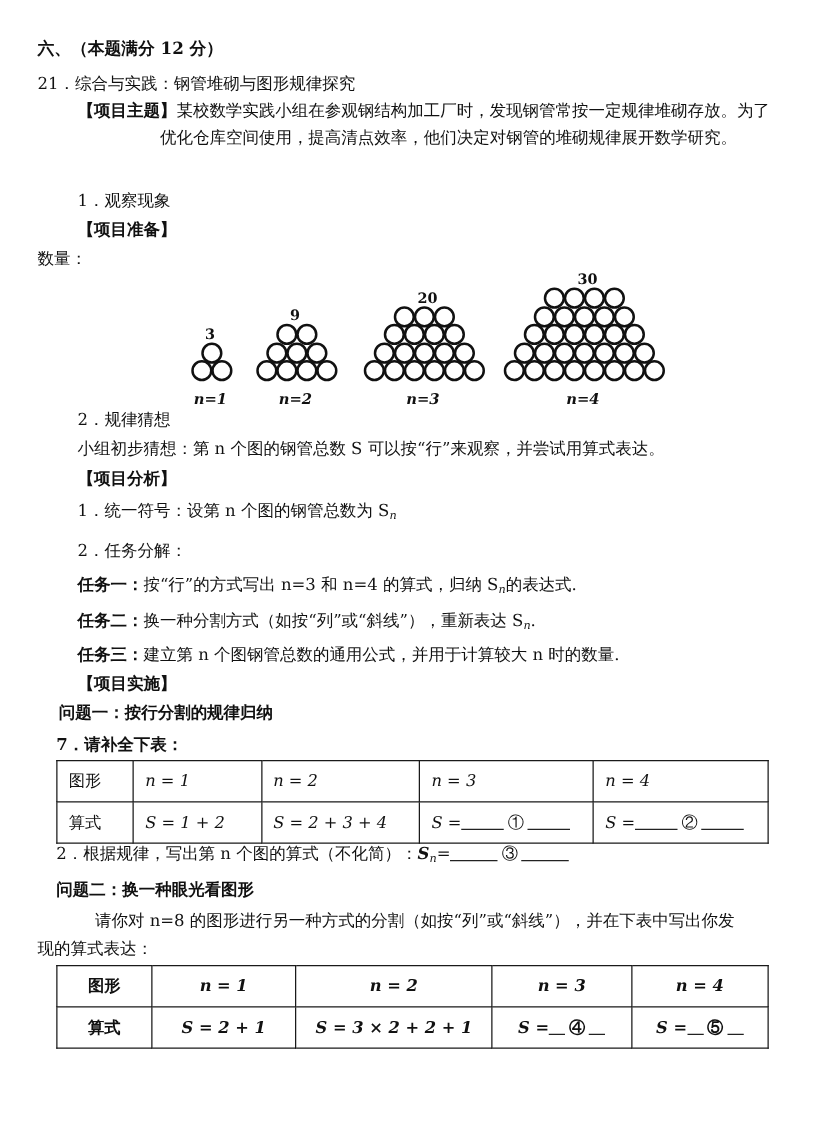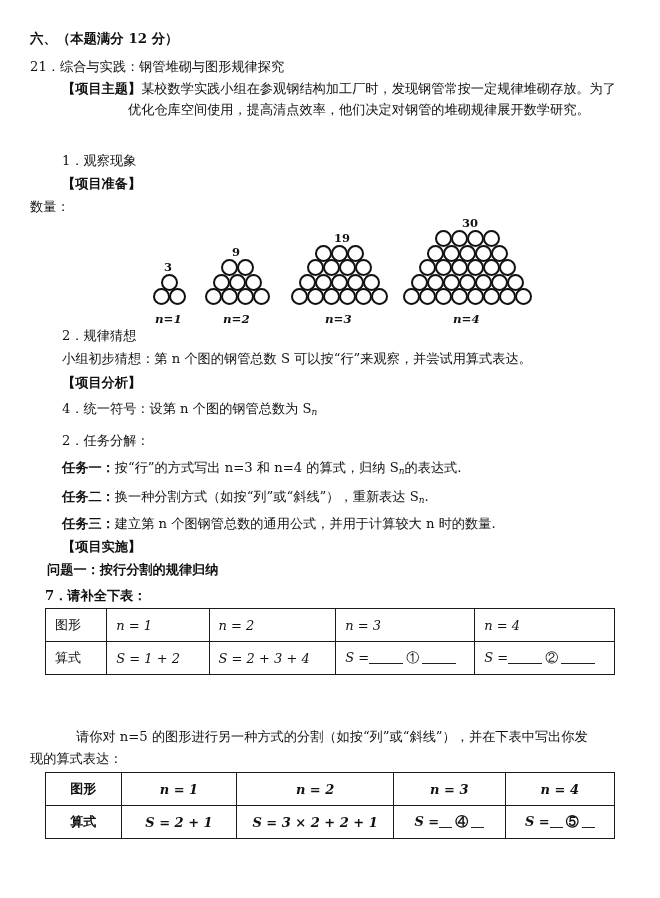--- a/index.html
+++ b/index.html
@@ -225,21 +225,21 @@
           </div>
           <div class="srow" style="height: 14.6px;">
             <div class="ball"></div>
             <div class="ball"></div>
             <div class="ball"></div>
             <div class="ball"></div>
             <div class="ball"></div>
             <div class="ball"></div>
           </div>
         </div>
-        <div class="stack-total" style="left: 44.6px; top: -14px;">19</div>
+        <div class="stack-total" style="left: 44.6px; top: -14px;">20</div>
         <div class="stack-label" style="left: 35.6px; bottom: -20px;">n=3</div>
       </div>
       <div class="stack" style="width: 133.6px; left: 401.2px;">
         <div class="rows" style="height: 76px;">
           <div class="srow" style="height: 14.6px;">
             <div class="ball"></div>
             <div class="ball"></div>
             <div class="ball"></div>
             <div class="ball"></div>
           </div>
@@ -281,21 +281,21 @@
         <div class="stack-total" style="left: 60.8px; top: -14px;">30</div>
         <div class="stack-label" style="left: 51.8px; bottom: -20px;">n=4</div>
       </div>
     </div>
 
   <div class="blk" style="left:62px; top:327px;">2．规律猜想</div>
   <div class="blk" style="left:62px; top:350px;">小组初步猜想：第 n 个图的钢管总数 S 可以按“行”来观察，并尝试用算式表达。</div>
   <div class="blk bold" style="left:62px; top:374px;">【项目分析】</div>
 
   <div class="blk" style="left:62px; top:400px;">
-    <span>4．统一符号：设第 n 个图的钢管总数为 S</span><sub class="sn">n</sub>
+    <span>1．统一符号：设第 n 个图的钢管总数为 S</span><sub class="sn">n</sub>
   </div>
 
   <div class="blk" style="left:62px; top:432px;text-align:center;">2．任务分解：</div>
 
   <div class="blk" style="left:62px; top:459px;">
     <span class="bold">任务一：</span><span>按“行”的方式写出 n=3 和 n=4 的算式，归纳 S</span><sub class="sn">n</sub><span>的表达式.</span>
   </div>
 
   <div class="blk" style="left:62px; top:515px;">
     <span class="bold">任务三：</span><span>建立第 n 个图钢管总数的通用公式，并用于计算较大 n 时的数量.</span>
@@ -329,23 +329,29 @@
         <td class="c3">
           <span class="mi">S</span>&nbsp;=<span class="blank"></span><span class="circnum">①</span><span class="blank"></span>
         </td>
         <td class="c4">
           <span class="mi">S</span>&nbsp;=<span class="blank"></span><span class="circnum">②</span><span class="blank"></span>
         </td>
       </tr>
     </tbody>
   </table>
 
-
-
-  <div class="blk" style="left:76px; top:728px;">请你对 n=5 的图形进行另一种方式的分割（如按“列”或“斜线”），并在下表中写出你发</div>
+  <div class="blk" style="left:45px; top:674px;">
+    <span>2．根据规律，写出第 n 个图的算式（不化简）：</span><span class="mb">S</span><sub class="sn">n</sub><span>=</span><span class="fillline"></span><span class="circnum">③</span><span class="fillline lg"></span>
+  </div>
+
+  <div class="blk" style="left:45px; top:703px;">
+    <span class="bold">问题二：</span><span class="bold">换一种眼光看图形</span>
+  </div>
+
+  <div class="blk" style="left:76px; top:728px;">请你对 n=8 的图形进行另一种方式的分割（如按“列”或“斜线”），并在下表中写出你发</div>
   <div class="blk" style="left:30px; top:750px;">现的算式表达：</div>
 
   <table class="qt" id="table2">
     <tbody>
       <tr>
         <td class="c0">图形</td>
         <td class="c1"><span class="mb">n = 1</span></td>
         <td class="c2"><span class="mb">n = 2</span></td>
         <td class="c3"><span class="mb">n = 3</span></td>
         <td class="c4"><span class="mb">n = 4</span></td>

